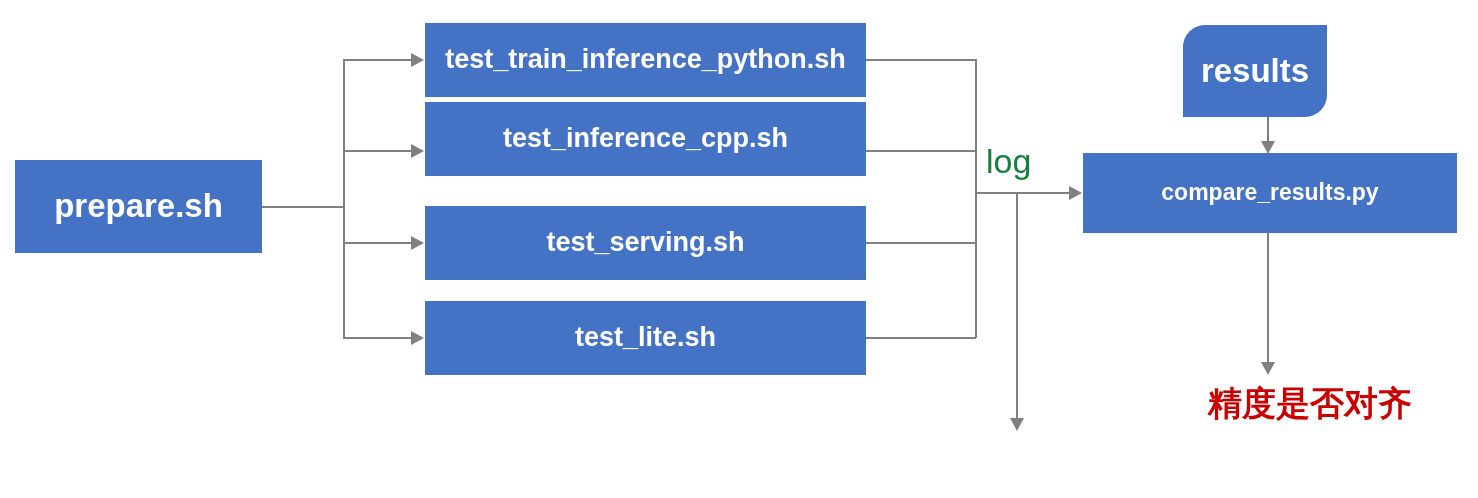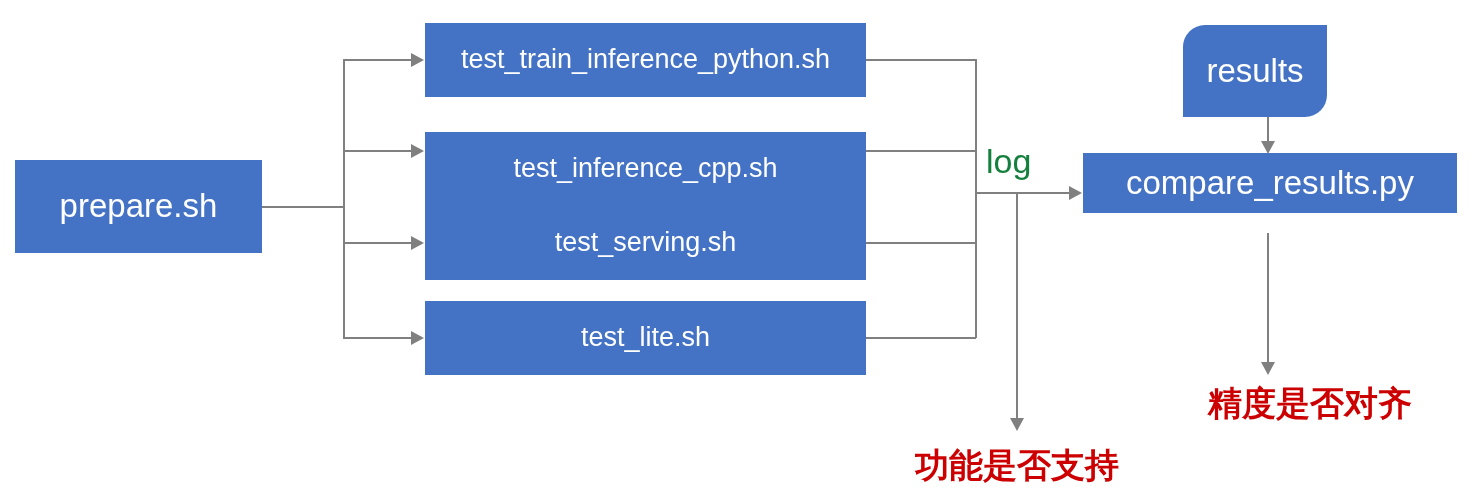--- a/index.html
+++ b/index.html
@@ -13,34 +13,34 @@
     width: 1478px;
     height: 498px;
     background: #ffffff;
     overflow: hidden;
   }
   
   .node {
     position: absolute;
     background: #4472C4;
     color: #ffffff;
-    font-weight: normal;
+    font-weight: bold;
     display: flex;
     align-items: center;
     justify-content: center;
     text-align: center;
     line-height: 1.1;
   }
   #node-prepare   { left: 15px;   top: 160px; width: 247px; height: 93px; font-size: 33px; }
   .test-node      { left: 425px;  width: 441px; height: 74px; font-size: 27px; }
   #node-test-1    { top: 23px;  }
-  #node-test-2    { top: 132px; }
+  #node-test-2    { top: 102px; }
   #node-test-3    { top: 206px; text-align: right; }
   #node-test-4    { top: 301px; text-align: right; }
-  #node-compare   { left: 1083px; top: 153px; width: 374px; height: 60px; font-size: 33px; }
+  #node-compare   { left: 1083px; top: 153px; width: 374px; height: 80px; font-size: 23px; }
   #node-results   { left: 1183px; top: 25px;  width: 144px; height: 92px; font-size: 33px;
                     border-radius: 22px 0 22px 0; }
   
   .hline, .vline { position: absolute; background: #808080; }
   .hline { height: 1.5px; }
   .vline { width: 1.5px; }
   #ln-prepare-out   { left: 262px; top: 206px; width: 81px; }
   #ln-branch-v      { left: 343px; top: 60px;  height: 279px; }
   #ln-branch-1      { left: 343px; top: 59px;  width: 68px; }
   #ln-branch-2      { left: 343px; top: 150px; width: 68px; }
@@ -125,17 +125,16 @@
   <div class="arrow-right" id="ah-branch-2"></div>
   <div class="arrow-right" id="ah-branch-3"></div>
   <div class="arrow-right" id="ah-branch-4"></div>
   <div class="arrow-right" id="ah-log"></div>
   <div class="arrow-down" id="ah-func"></div>
   <div class="arrow-down" id="ah-results"></div>
   <div class="arrow-down" id="ah-precision"></div>
 
   <div id="label-log">log</div>
 
-  <div class="red-label" id="label-func">功能是否支持</div>
 
   <div class="red-label" id="label-precision">精度是否对齐</div>
 
 </div>
 
 </body></html>

